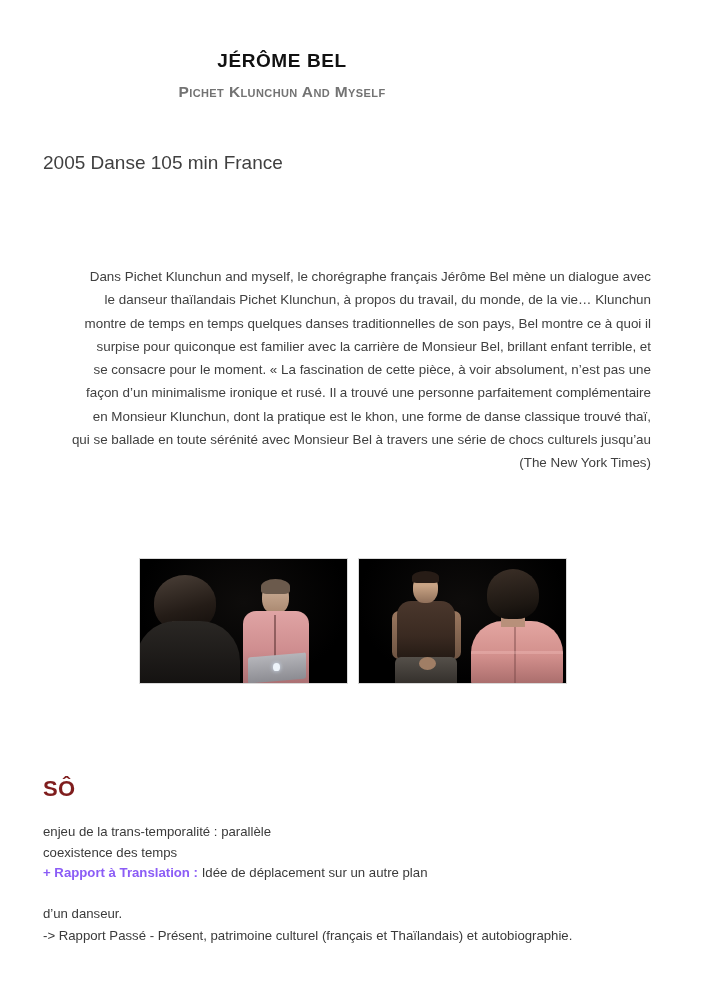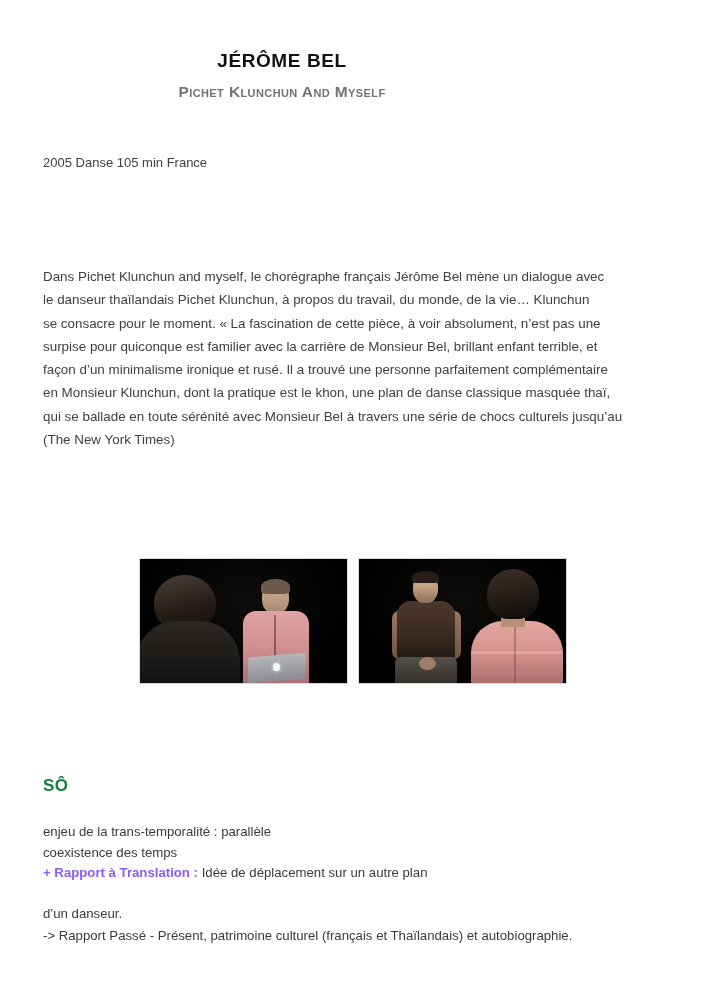--- a/index.html
+++ b/index.html
@@ -42,36 +42,36 @@
     color: #737373;
     margin: 10px 0 0 0;
     line-height: 1.2;
   }
 
   
   .meta-block {
     position: absolute;
     left: 43px;
     top: 151px;
-    font-size: 13px;
+    font-size: 19px;
     line-height: 23.3px;
     color: #404040;
   }
   .meta-line { white-space: nowrap; }
 
   
   .body-paragraph {
     position: absolute;
     left: 43px;
     top: 265px;
     width: 608px;
     font-size: 13.4px;
     line-height: 23.3px;
     color: #404040;
-    text-align: left;
+    text-align: right;
   }
   .body-paragraph .src-line {
     display: block;
   }
 
   
   .image-row {
     position: absolute;
     left: 139px;
     top: 558px;
@@ -280,23 +280,23 @@
     width: 92px;
     height: 3px;
     background: rgba(255,210,205,0.28);
   }
 
   
   .so-heading {
     position: absolute;
     left: 43px;
     top: 776px;
-    font-size: 17px;
+    font-size: 22px;
     font-weight: bold;
-    color: #15803d;
+    color: #7f1d1d;
     letter-spacing: 0.4px;
   }
   .notes-block {
     position: absolute;
     left: 43px;
     top: 822px;
     width: 610px;
     font-size: 13.2px;
     line-height: 20.5px;
     color: #3a3a3a;
@@ -328,24 +328,25 @@
   <div class="meta-block">
     <span class="meta-line">2005</span>
     <span class="meta-line">Danse</span>
     <span class="meta-line">105 min</span>
     <span class="meta-line">France</span>
   </div>
 
   <div class="body-paragraph">
     <span class="src-line">Dans Pichet Klunchun and myself, le chorégraphe français Jérôme Bel mène un dialogue avec</span>
     <span class="src-line">le danseur thaïlandais Pichet Klunchun, à propos du travail, du monde, de la vie… Klunchun</span>
+    <span class="src-line">montre de temps en temps quelques danses traditionnelles de son pays, Bel montre ce à quoi il</span>
+    <span class="src-line">surpise pour quiconque est familier avec la carrière de Monsieur Bel, brillant enfant terrible, et</span>
     <span class="src-line">se consacre pour le moment. « La fascination de cette pièce, à voir absolument, n’est pas une</span>
-    <span class="src-line">surpise pour quiconque est familier avec la carrière de Monsieur Bel, brillant enfant terrible, et</span>
     <span class="src-line">façon d’un minimalisme ironique et rusé. Il a trouvé une personne parfaitement complémentaire</span>
-    <span class="src-line">en Monsieur Klunchun, dont la pratique est le khon, une plan de danse classique masquée thaï,</span>
+    <span class="src-line">en Monsieur Klunchun, dont la pratique est le khon, une forme de danse classique trouvé thaï,</span>
     <span class="src-line">qui se ballade en toute sérénité avec Monsieur Bel à travers une série de chocs culturels jusqu’au</span>
     <span class="src-line">(The New York Times)</span>
   </div>
 
   <div class="image-row">
 
     <div class="photo">
       <div class="stage"></div>
       <div class="p1-back-head"></div>
       <div class="p1-neck"></div>

